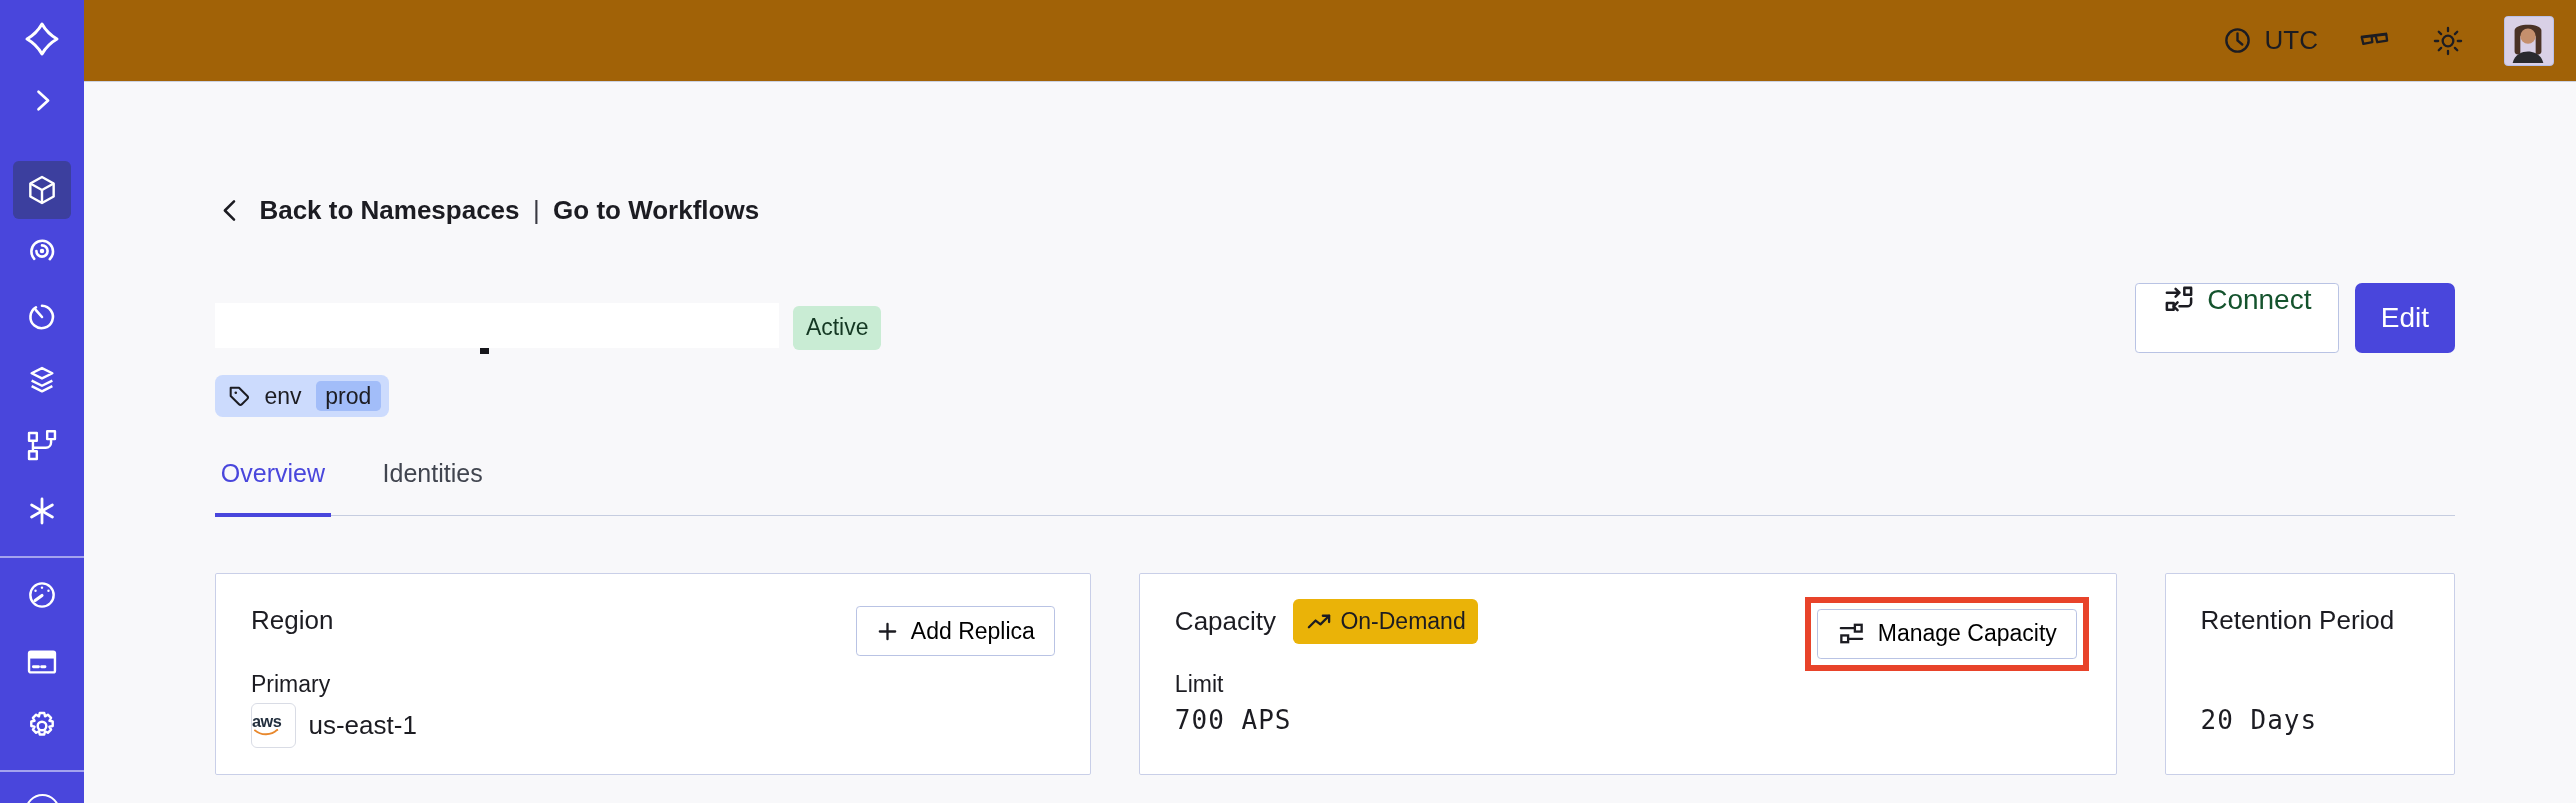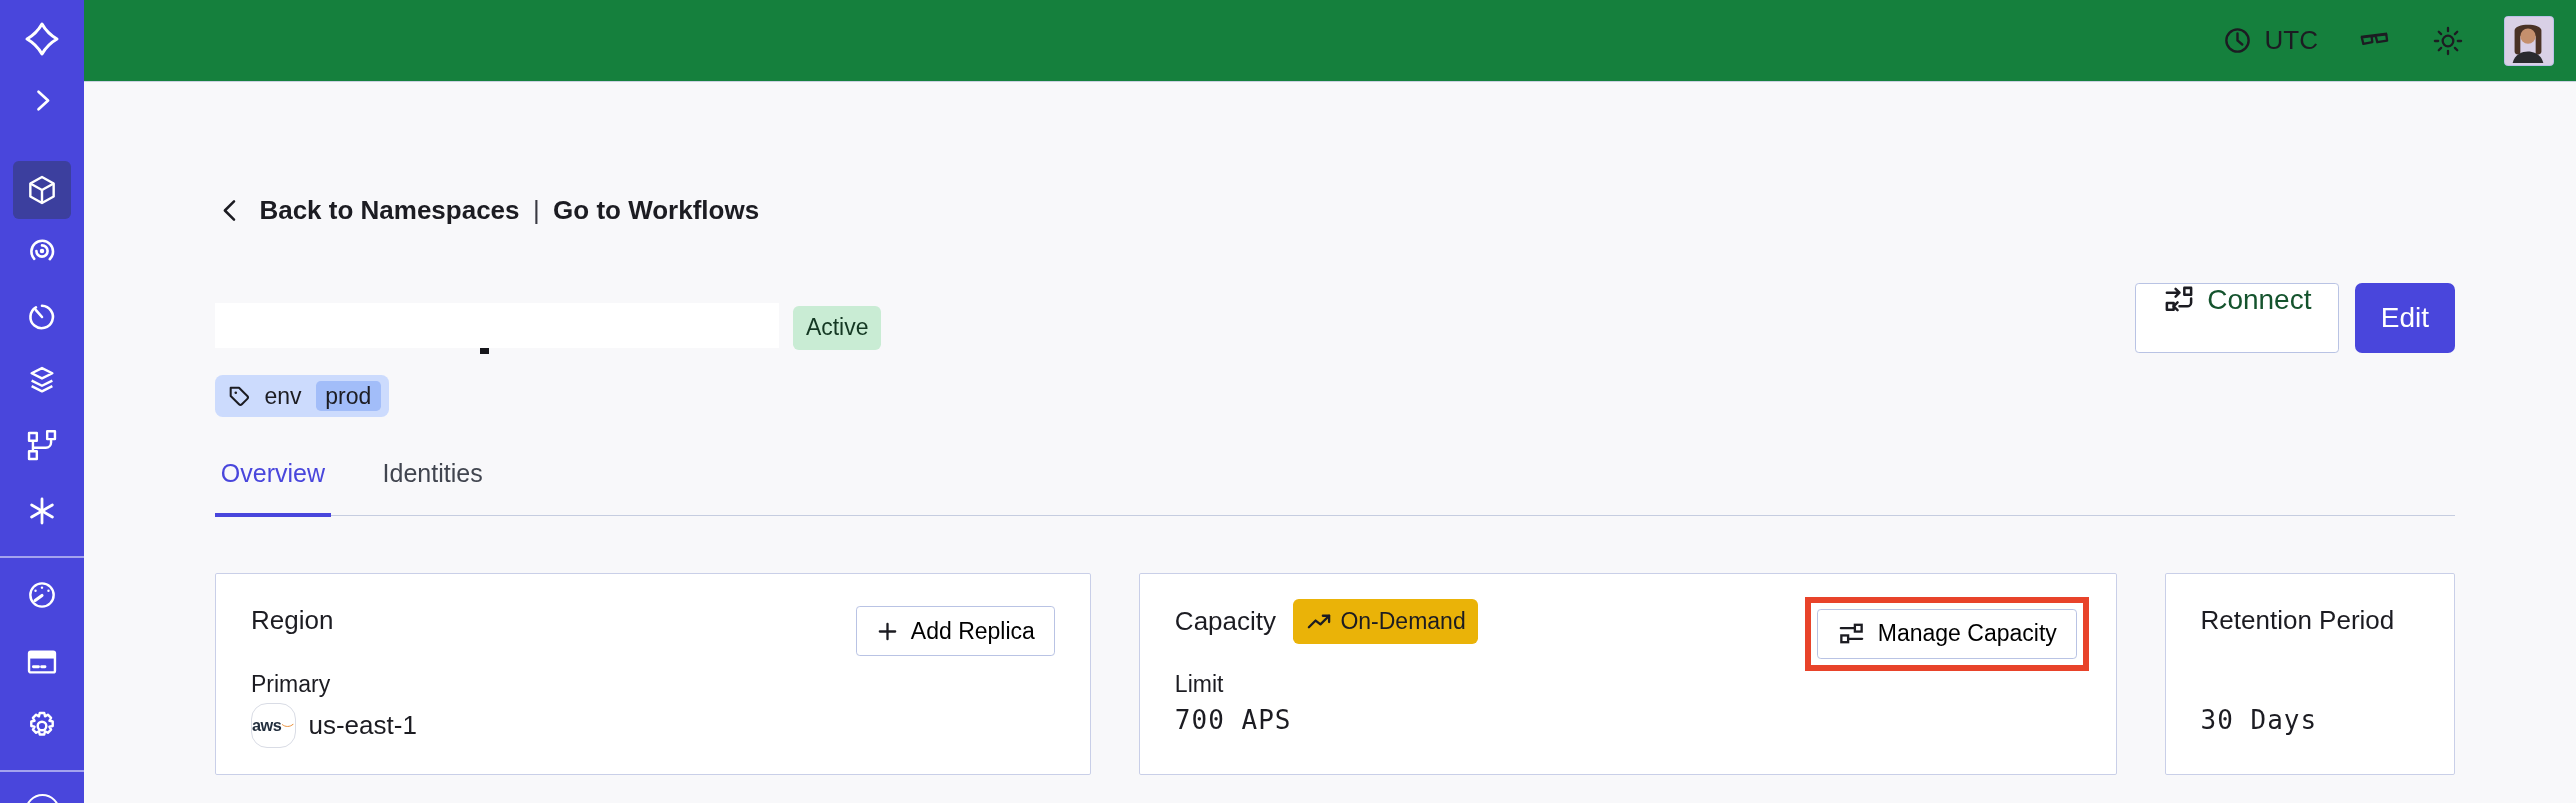--- a/index.html
+++ b/index.html
@@ -28,21 +28,21 @@
     background:rgba(255,255,255,.5);
   }
   .s-partial {
     position:absolute; left:25px; top:794px; width:35px; height:35px;
     border:2.9px solid #fff; border-radius:50%;
   }
 
   
   .topbar {
     position:absolute; left:84px; top:0; right:0; height:82px;
-    background:#15803d; border-bottom:1.9px solid #ccd2e2;
+    background:#a16207; border-bottom:1.9px solid #ccd2e2;
     display:flex; align-items:center; justify-content:flex-end;
     gap:38px; padding-right:22px; z-index:4;
   }
   .tz-group { display:flex; align-items:center; gap:9.6px; cursor:pointer; }
   .tz-label { font-size:26px; }
   .icon-btn { display:flex; align-items:center; justify-content:center; cursor:pointer; color:#1c1c22; }
   .avatar {
     width:50px; height:50px; border:1.9px solid #b9c0e8; border-radius:3.8px;
     overflow:hidden; cursor:pointer; background:#d9d0e6;
   }
@@ -137,22 +137,22 @@
   }
 
   .annotation-box {
     position:absolute; right:27px; top:23px;
     border:6.7px solid #e8432a; padding:5.8px;
   }
 
   .region-value-row { position:absolute; left:35px; top:129px; display:flex; align-items:center; gap:12.5px; }
   .aws-chip {
     width:45px; height:45px; background:#ffffff;
-    border:1.9px solid #d9dce5; border-radius:16px;
-    display:flex; flex-direction:row; align-items:center; justify-content:center;
+    border:1.9px solid #d9dce5; border-radius:6px;
+    display:flex; flex-direction:column; align-items:flex-start; justify-content:center;
   }
   .aws-word { font-size:16.3px; font-weight:700; color:#232f3e; line-height:14.4px; letter-spacing:-0.5px; }
   .region-name { font-size:26px; }
 </style>
 </head>
 <body>
 
 <aside class="sidebar">
   <div class="s-item" style="top:9.6px">
     <svg width="44" height="44" viewBox="0 0 44 44" fill="none" stroke="#fff" stroke-width="3" stroke-linejoin="round">
@@ -378,18 +378,18 @@
           </span>
           <span>Manage Capacity</span>
         </button>
       </div>
       <div class="card-label">Limit</div>
       <div class="card-value mono">700 APS</div>
     </section>
 
     <section class="card card-retention">
       <h3 class="card-title">Retention Period</h3>
-      <div class="card-value mono">30 Days</div>
+      <div class="card-value mono">20 Days</div>
     </section>
 
   </div>
 </main>
 
 
 </body></html>

